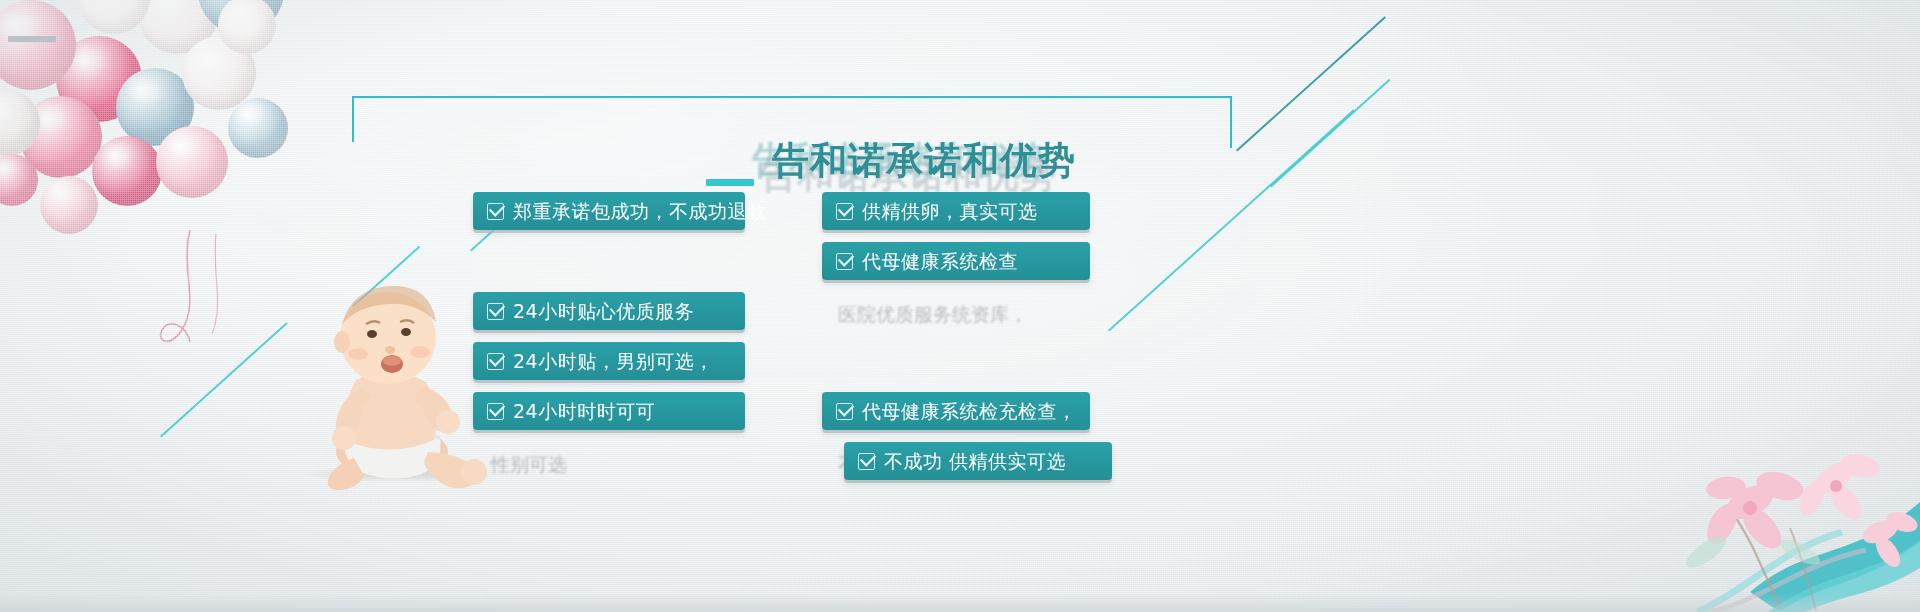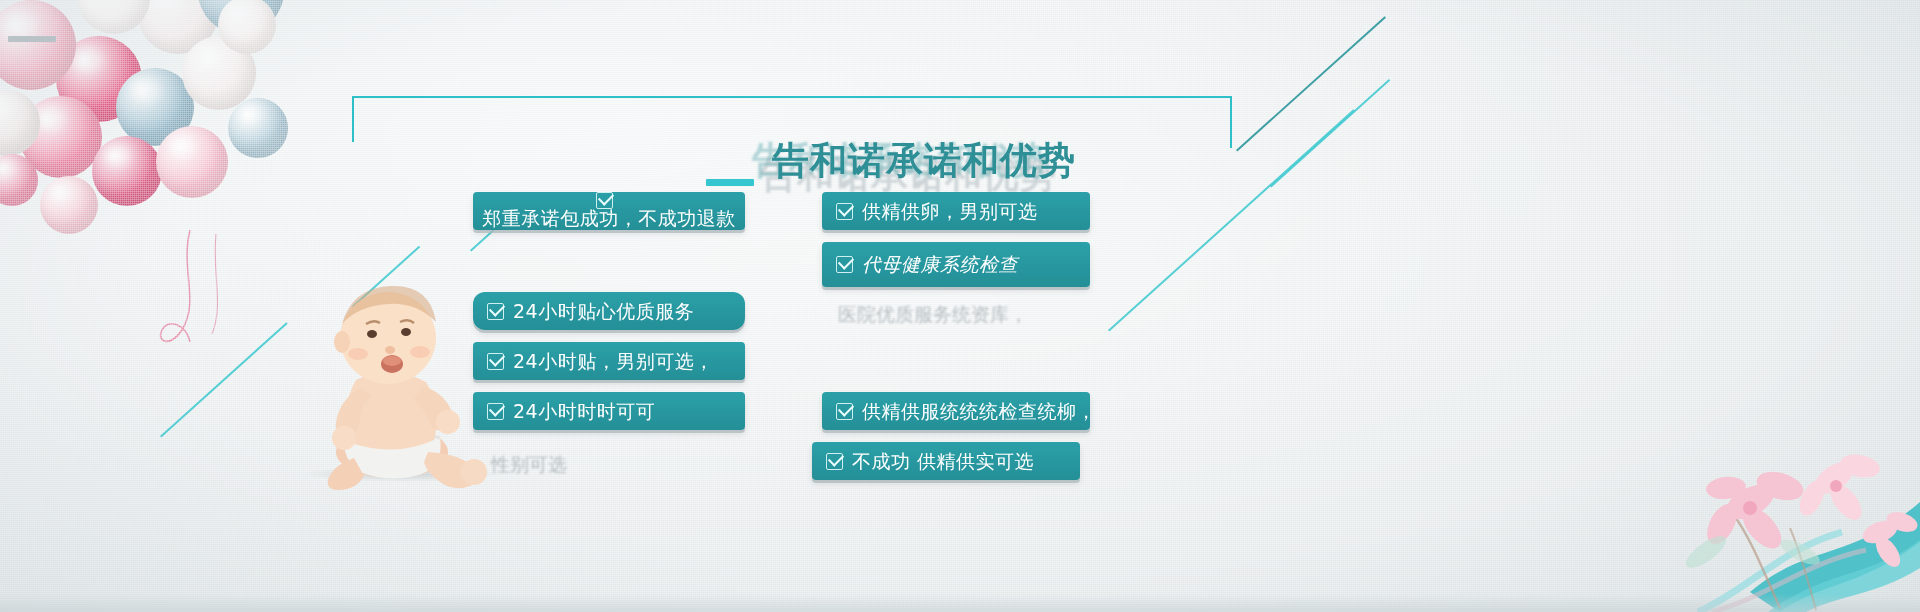--- a/index.html
+++ b/index.html
@@ -120,54 +120,54 @@
 
   <div id="titleGhostA">告和诺承诺和优势</div>
   <div id="titleGhostB">告和诺承诺和优势</div>
   <div id="titleRuleShadow"></div>
   <div id="titleWrap">
     <div id="titleRule"></div>
     <div class="ttl" id="titleMain">告和诺承诺和优势</div>
   </div>
 
   <div id="list">
-      <div class="pill" style="left: 473px; top: 192px; width: 272px; height: 38px; flex-direction: column;">
+      <div class="pill" style="left: 473px; top: 192px; width: 272px; height: 38px;">
         <span class="cbx"></span>
         <span class="txt">郑重承诺包成功，不成功退款</span>
       </div>
       <div class="ghost" style="left: 491px; top: 302px;">24小时贴心优质服务</div>
-      <div class="pill" style="left: 473px; top: 292px; width: 272px; height: 38px; border-radius: 12px;">
+      <div class="pill" style="left: 473px; top: 292px; width: 272px; height: 38px;">
         <span class="cbx"></span>
         <span class="txt">24小时贴心优质服务</span>
       </div>
       <div class="pill" style="left: 473px; top: 342px; width: 272px; height: 38px;">
         <span class="cbx"></span>
         <span class="txt">24小时贴，男别可选，</span>
       </div>
       <div class="ghost" style="left: 491px; top: 402px;">24.</div>
       <div class="pill" style="left: 473px; top: 392px; width: 272px; height: 38px;">
         <span class="cbx"></span>
         <span class="txt">24小时时时可可</span>
       </div>
       <div class="ghost" style="left: 491px; top: 452px;">性别可选</div>
       <div class="pill" style="left: 822px; top: 192px; width: 268px; height: 38px;">
         <span class="cbx"></span>
-        <span class="txt">供精供卵，男别可选</span>
-      </div>
-      <div class="pill" style="left: 822px; top: 242px; width: 268px; height: 45px; font-style: italic;">
+        <span class="txt">供精供卵，真实可选</span>
+      </div>
+      <div class="pill" style="left: 822px; top: 242px; width: 268px; height: 38px;">
         <span class="cbx"></span>
         <span class="txt">代母健康系统检查</span>
       </div>
       <div class="ghost" style="left: 838px; top: 302px;">医院优质服务统资库，</div>
       <div class="pill" style="left: 822px; top: 392px; width: 268px; height: 38px;">
         <span class="cbx"></span>
-        <span class="txt">供精供服统统统检查统柳，</span>
+        <span class="txt">代母健康系统检充检查，</span>
       </div>
       <div class="ghost" style="left: 838px; top: 452px;">不成功</div>
-      <div class="pill" style="left: 812px; top: 442px; width: 268px; height: 38px;">
+      <div class="pill" style="left: 844px; top: 442px; width: 268px; height: 38px;">
         <span class="cbx"></span>
         <span class="txt">不成功 供精供实可选</span>
       </div>
     </div>
 
   <div id="babyShadow"></div>
   <svg id="baby" viewBox="0 0 200 216">
     <g>
 
       <ellipse cx="104" cy="176" rx="56" ry="26" fill="#f3cdb4"></ellipse>

